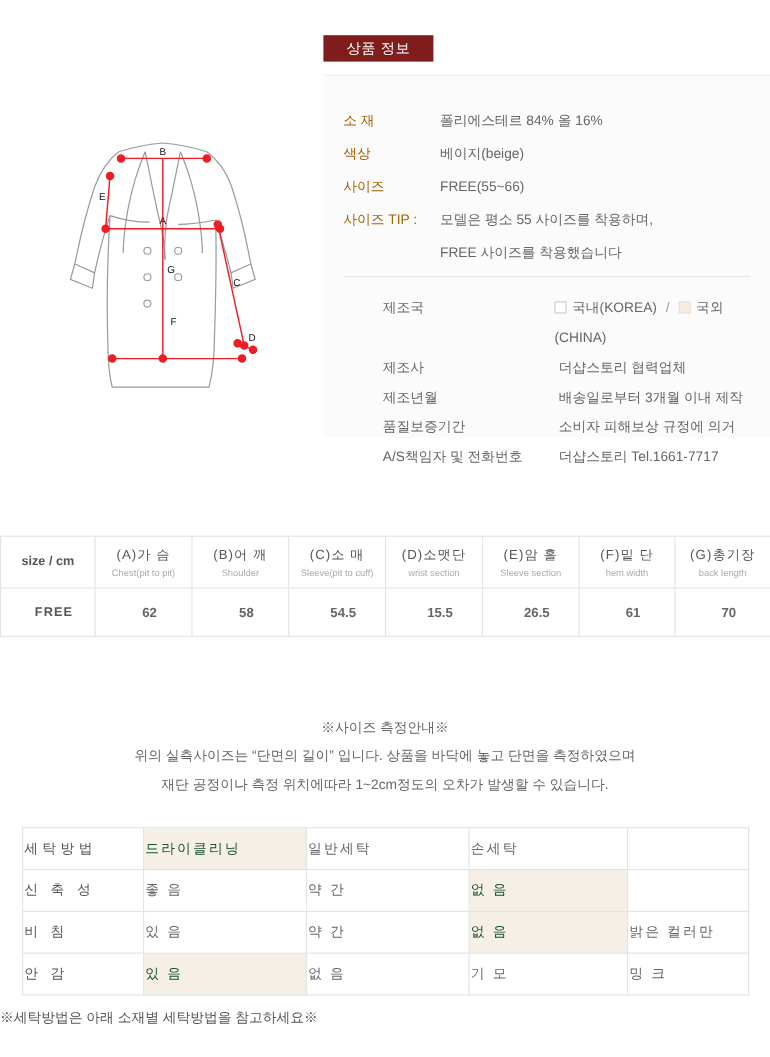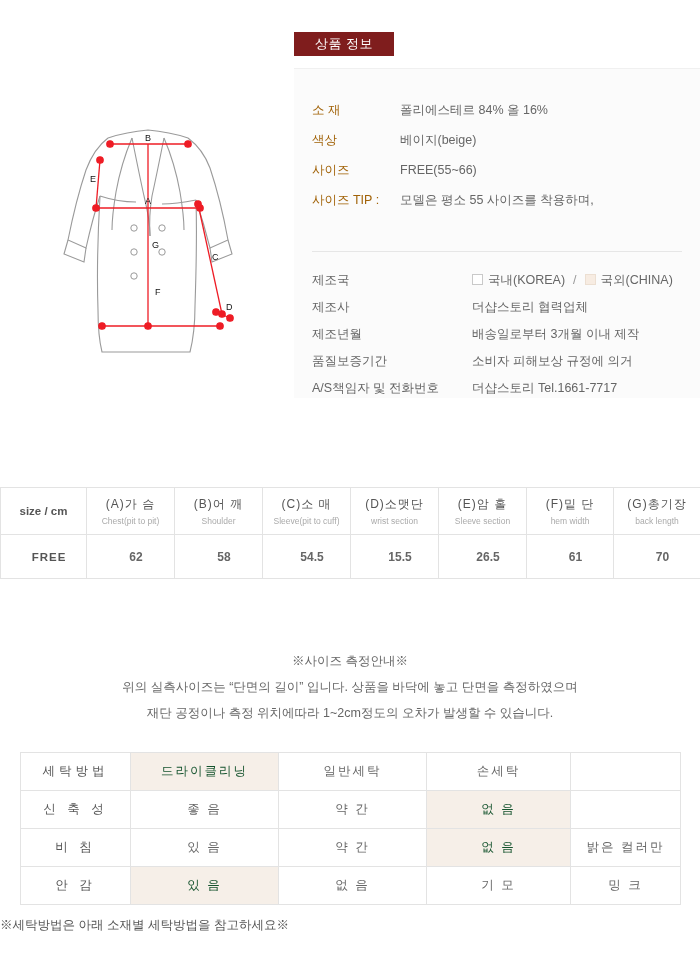--- a/index.html
+++ b/index.html
@@ -82,21 +82,21 @@
     left: 0;
     top: 198px;
     padding-left: 18px;
   }
   .info-row2 {
     display: flex;
     font-size: 12.5px;
     line-height: 27px;
     color: #666;
   }
-  .info-label2 { width: 160px; }
+  .info-label2 { width: 160px; margin-left: 36px; }
 
   .chk {
     display: inline-block;
     width: 11px;
     height: 11px;
     border: 1px solid #c9c9c9;
     background: #fff;
     vertical-align: -1px;
     margin-right: 5px;
   }
@@ -159,21 +159,20 @@
     position: absolute;
     left: 20px;
     top: 752px;
     width: 660px;
     border-collapse: collapse;
     table-layout: fixed;
   }
   .wash-table td {
     border: 1px solid #e3e3e3;
     height: 38px;
-    text-align: center;
     font-size: 12.5px;
     color: #666;
     letter-spacing: 2px;
   }
   .wash-table td.label { letter-spacing: 4px; color: #555; }
   .wash-table td.hl { background: #f6efe8; color: #14532d; }
 
   .footer-note {
     position: absolute;
     left: 0;
@@ -271,20 +270,21 @@
         <div class="info-value">베이지(beige)</div>
       </div>
       <div class="info-row">
         <div class="info-label">사이즈</div>
         <div class="info-value">FREE(55~66)</div>
       </div>
       <div class="info-row">
         <div class="info-label">사이즈 TIP :</div>
         <div class="info-value">모델은 평소 55 사이즈를 착용하며,</div>
       </div>
+      <div class="info-sub">FREE 사이즈를 착용했습니다</div>
     </div>
 
     <div class="info-divider"></div>
 
     <div class="info-bottom">
       <div class="info-row2">
         <div class="info-label2">제조국</div>
         <div class="info-value">
           <span class="chk"></span><span>국내(KOREA)</span><span class="slash">/</span><span class="chk filled"></span><span>국외(CHINA)</span>
         </div>

